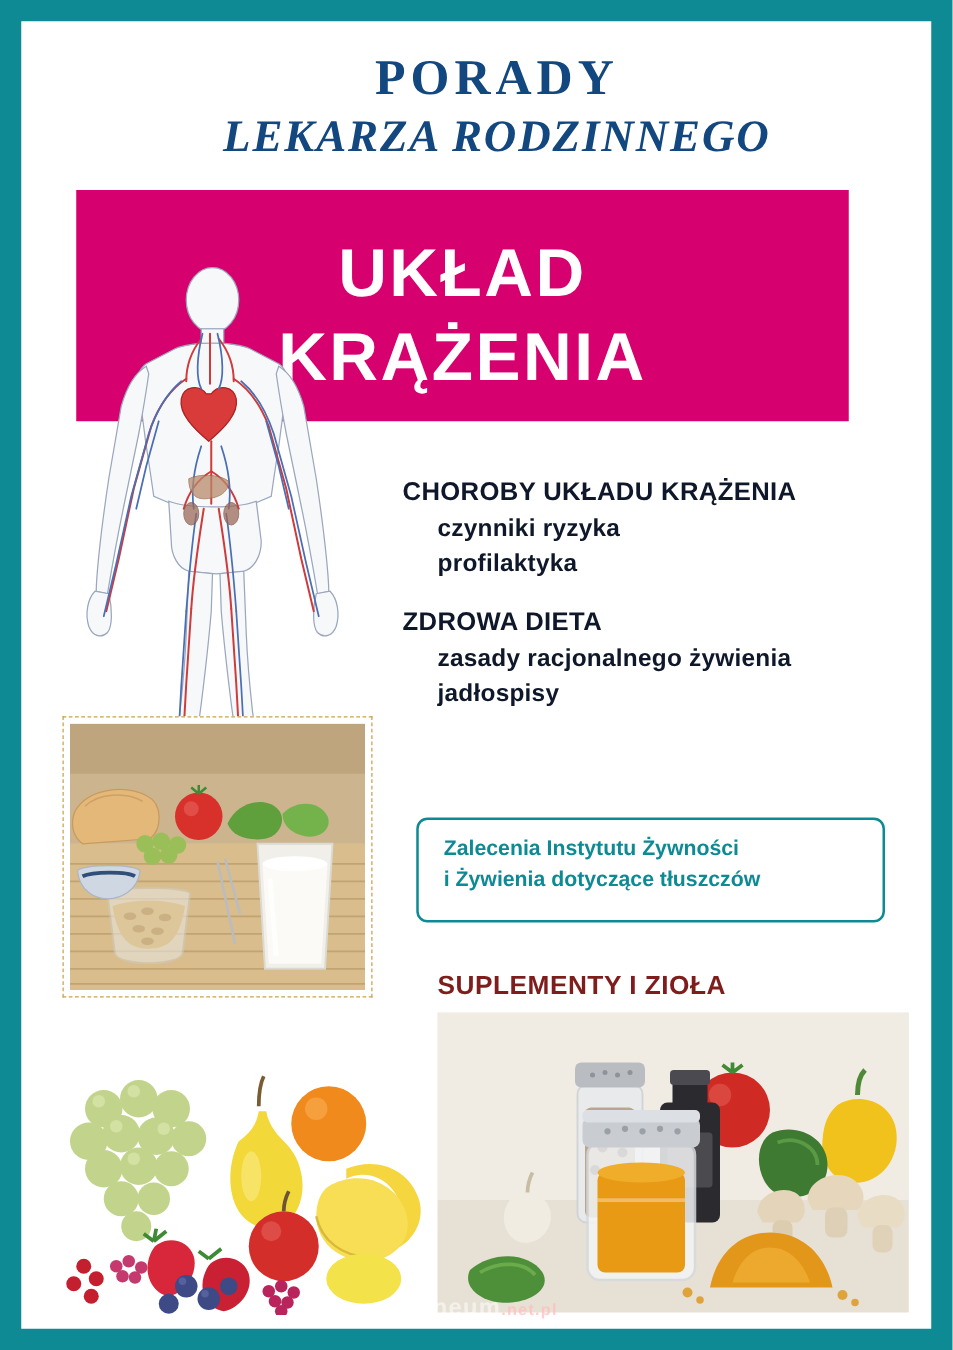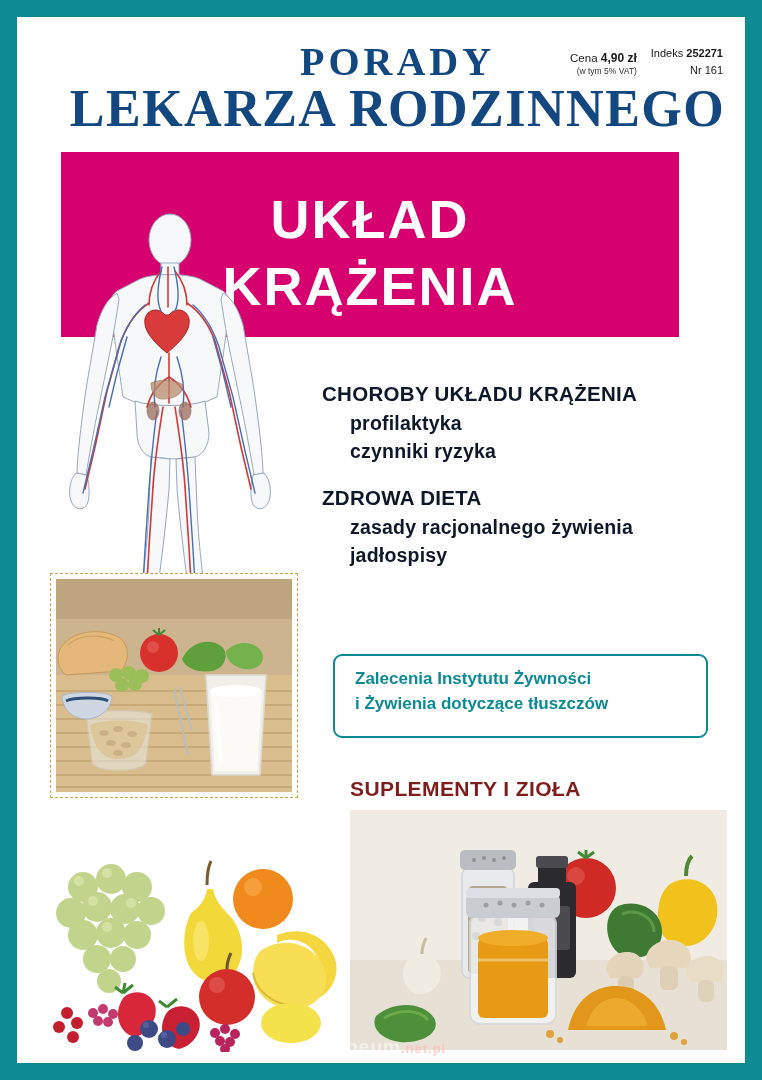--- a/index.html
+++ b/index.html
@@ -68,23 +68,24 @@
     font-weight: bold;
     letter-spacing: 1px;
     padding-left: 33px;
   }
   .masthead .l1 {
     font-size: 40px;
     line-height: 46px;
     letter-spacing: 4px;
   }
   .masthead .l2 {
-    font-size: 52px;
+    font-size: 36px;
     line-height: 48px;
     letter-spacing: 1.5px;
+    font-style: italic;
   }
 
   
   .titlebar {
     position: absolute;
     left: 44px;
     top: 135px;
     width: 618px;
     height: 185px;
     background: #d6006e;
@@ -216,38 +217,20 @@
   }
   .watermark .dom { color: rgba(255,190,190,0.75); font-size: 13px; }
 
   svg { display: block; }
 </style>
 </head>
 <body>
 
 <div class="page">
 
-  <div class="meta">
-    <div class="meta-row">
-      <div>
-        <span class="price">
-          <span>Cena</span> <b>4,90 zł</b>
-        </span>
-        <span class="vat">(w tym 5% VAT)</span>
-      </div>
-      <div class="indexcol">
-        <div class="index">
-          <span>Indeks</span> <b>252271</b>
-        </div>
-        <div class="nr">
-          <span>Nr</span> <span>161</span>
-        </div>
-      </div>
-    </div>
-  </div>
 
   <div class="masthead">
     <div class="l1">PORADY</div>
     <div class="l2">LEKARZA RODZINNEGO</div>
   </div>
 
   <div class="titlebar">
     <div class="t1">UKŁAD</div>
     <div class="t2">KRĄŻENIA</div>
   </div>
@@ -324,22 +307,22 @@
       <g opacity="0.75">
         <path d="M88 176 C96 172 112 172 120 178 C120 188 110 192 100 192 C92 192 88 186 88 176 Z" fill="#b98a6b" stroke="#96674c" stroke-width="0.8"></path>
         <ellipse cx="90" cy="204" rx="6" ry="9" fill="#9a6a5a" stroke="#7d5244" stroke-width="0.8"></ellipse>
         <ellipse cx="122" cy="204" rx="6" ry="9" fill="#9a6a5a" stroke="#7d5244" stroke-width="0.8"></ellipse>
       </g>
     </svg>
   </div>
 
   <div class="contents">
     <div class="h">CHOROBY UKŁADU KRĄŻENIA</div>
+    <div class="s">czynniki ryzyka</div>
     <div class="s">profilaktyka</div>
-    <div class="s">czynniki ryzyka</div>
     <div class="gap"></div>
     <div class="h">ZDROWA DIETA</div>
     <div class="s">zasady racjonalnego żywienia</div>
     <div class="s">jadłospisy</div>
   </div>
 
   <div class="callout">
     <div>Zalecenia Instytutu Żywności</div>
     <div>i Żywienia dotyczące tłuszczów</div>
   </div>

